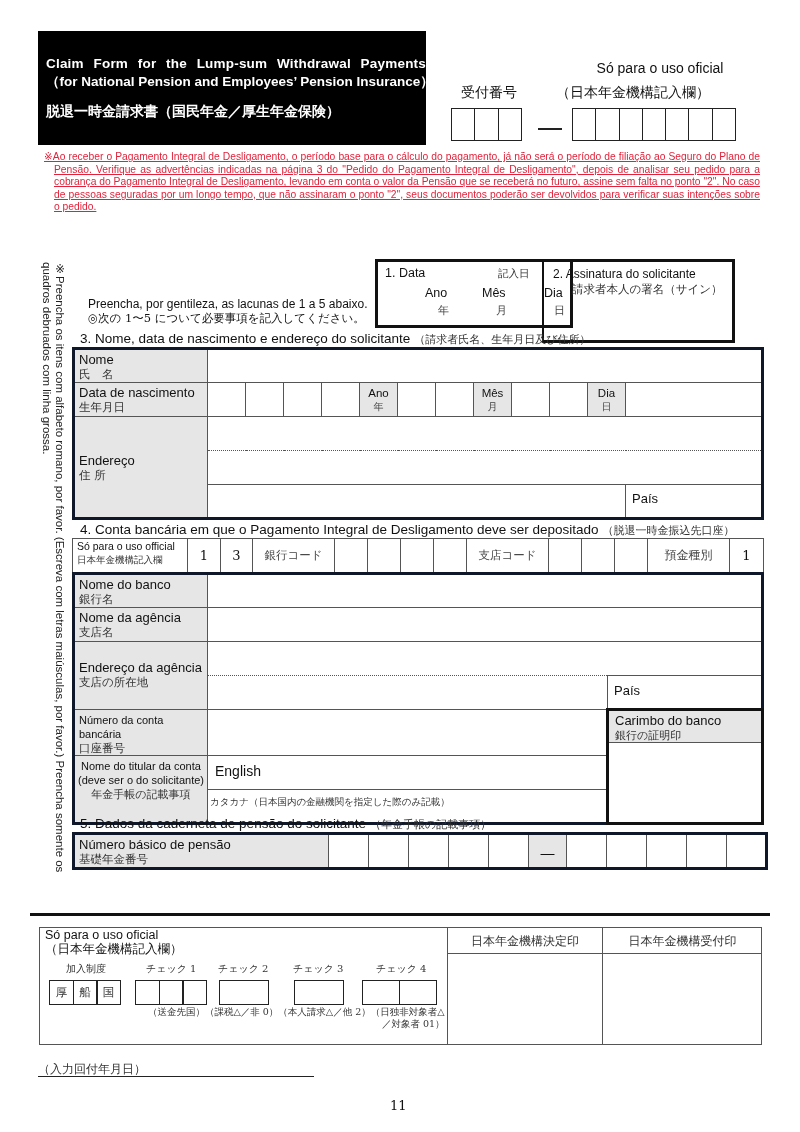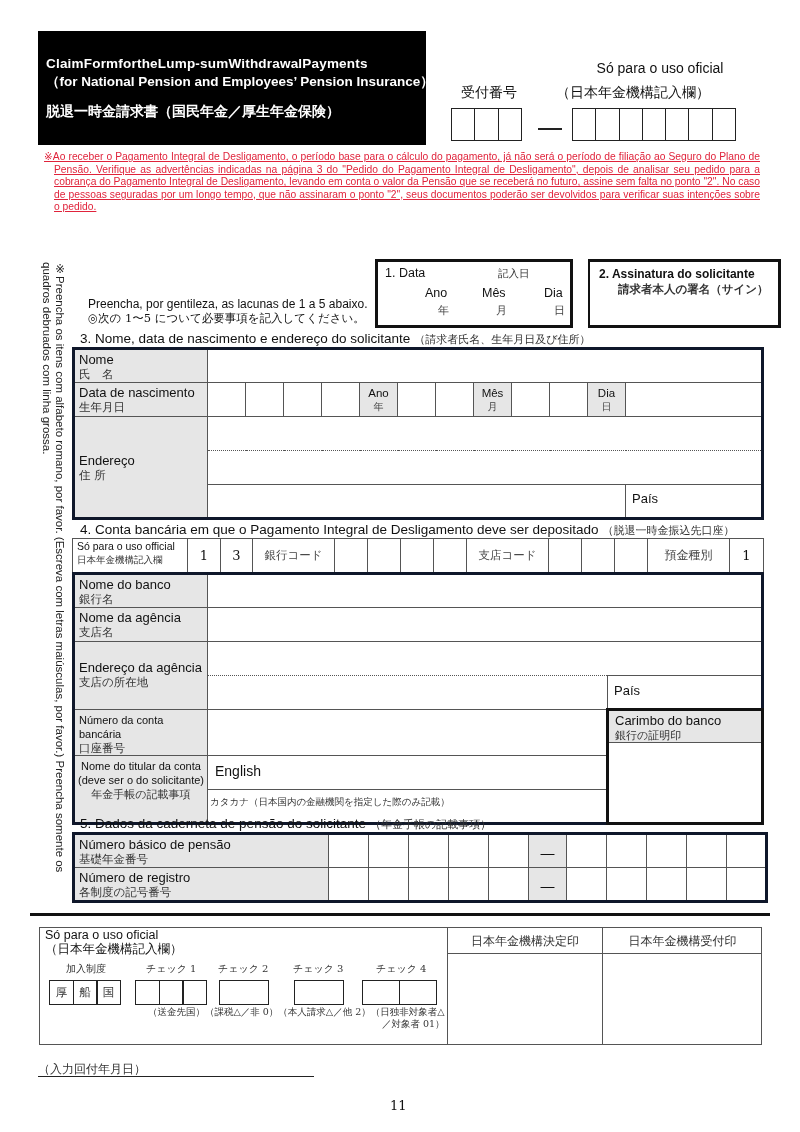--- a/index.html
+++ b/index.html
@@ -3,21 +3,21 @@
 <meta charset="utf-8">
 <style>
   * { box-sizing: border-box; margin: 0; padding: 0; }
   html, body { width: 800px; height: 1132px; background: #fff; overflow: hidden; }
   body { position: relative; font-family: "Liberation Sans", "DejaVu Sans", sans-serif; color: #111; }
   .abs { position: absolute; }
   .serif { font-family: "DejaVu Serif", "Liberation Serif", serif; }
 
   
   .title-box { left: 38px; top: 31px; width: 388px; height: 114px; background: #000; color: #fff; padding: 25px 8px 0 8px; }
-  .title-en1 { font-size: 13.5px; font-weight: bold; letter-spacing: 0.2px; display: flex; justify-content: flex-start; width: 380px; white-space: nowrap; }
+  .title-en1 { font-size: 13.5px; font-weight: bold; letter-spacing: 0.2px; display: flex; justify-content: space-between; width: 380px; white-space: nowrap; }
   .title-en2 { font-size: 13.5px; font-weight: bold; margin-top: 2px; white-space: nowrap; }
   .title-jp { font-size: 14px; font-weight: bold; margin-top: 12px; white-space: nowrap; }
 
   .official-top { left: 560px; top: 60px; width: 200px; text-align: center; font-size: 14px; }
   .official-jp { left: 556px; top: 84px; font-size: 14px; }
   .recv-label { left: 461px; top: 84px; font-size: 14px; }
   .box-row { display: flex; }
   .box-row .cell { width: 24.3px; height: 33px; border: 1px solid #222; margin-left: -1px; }
   .dash { left: 538px; top: 128px; width: 24px; height: 1.5px; background: #222; }
 
@@ -26,21 +26,21 @@
   .warn p { text-indent: -10px; padding-left: 10px; }
   .warn .jp { font-family: "DejaVu Serif", serif; font-size: 10px; letter-spacing: 0.3px; }
 
   
   .side-note { left: 34px; top: 262px; width: 32px; height: 640px; writing-mode: vertical-rl; font-size: 11.5px; line-height: 13px; color: #222; }
 
   .intro { left: 88px; top: 265px; font-size: 12px; line-height: 14px; margin-top: 32px; }
   .intro .jp { font-family: "DejaVu Serif", serif; font-size: 11.5px; }
 
   .date-box { left: 375px; top: 259px; width: 198px; height: 69px; border: 3px solid #111; font-size: 12.5px; }
-  .sign-box { left: 588px; top: 259px; width: 193px; height: 69px; border: 3px solid #111; border-left-width: 2px; font-size: 12px; font-weight: bold; }
+  .sign-box { left: 542px; top: 259px; width: 193px; height: 84px; border: 3px solid #111; border-left-width: 2px; font-size: 12px; }
 
   .sec-title { font-size: 13.5px; color: #111; white-space: nowrap; }
   .sec-title .jp { font-family: "DejaVu Serif", serif; font-size: 11px; color: #333; margin-left: 4px; }
 
   table { border-collapse: collapse; table-layout: fixed; }
   td { border: 1px solid #555; vertical-align: top; padding: 0; }
   .lbl { background: #e6e6e6; padding: 2px 0 0 4px; font-size: 13px; line-height: 15px; }
   .lbl .jp { font-family: "DejaVu Serif", serif; font-size: 11.5px; color: #333; display: block; }
   .thick { border: 3px solid #0f172a; }
   .mini { text-align: center; font-size: 11.5px; line-height: 14px; background: #e6e6e6; padding-top: 3px; }
@@ -321,38 +321,20 @@
     <td></td>
     <td></td>
     <td class="mini" style="vertical-align:middle; font-size:14px;">—</td>
     <td></td>
     <td></td>
     <td></td>
     <td></td>
     <td></td>
     <td></td>
   </tr>
-  <tr style="height:33px;">
-    <td class="lbl">
-      <span>Número de registro</span>
-      <span class="jp">各制度の記号番号</span>
-    </td>
-    <td></td>
-    <td></td>
-    <td></td>
-    <td></td>
-    <td></td>
-    <td class="mini" style="vertical-align:middle; font-size:14px;">—</td>
-    <td></td>
-    <td></td>
-    <td></td>
-    <td></td>
-    <td></td>
-    <td></td>
-  </tr>
 </tbody>
   </table>
 
 <div class="abs rule"></div>
 <div class="abs off-box">
   <div class="abs stamp-col" style="left:407px; top:0; width:155px; height:116px;">
     <div class="stamp-h">日本年金機構決定印</div>
   </div>
   <div class="abs stamp-col" style="left:562px; top:0; width:160px; height:116px;">
     <div class="stamp-h">日本年金機構受付印</div>

